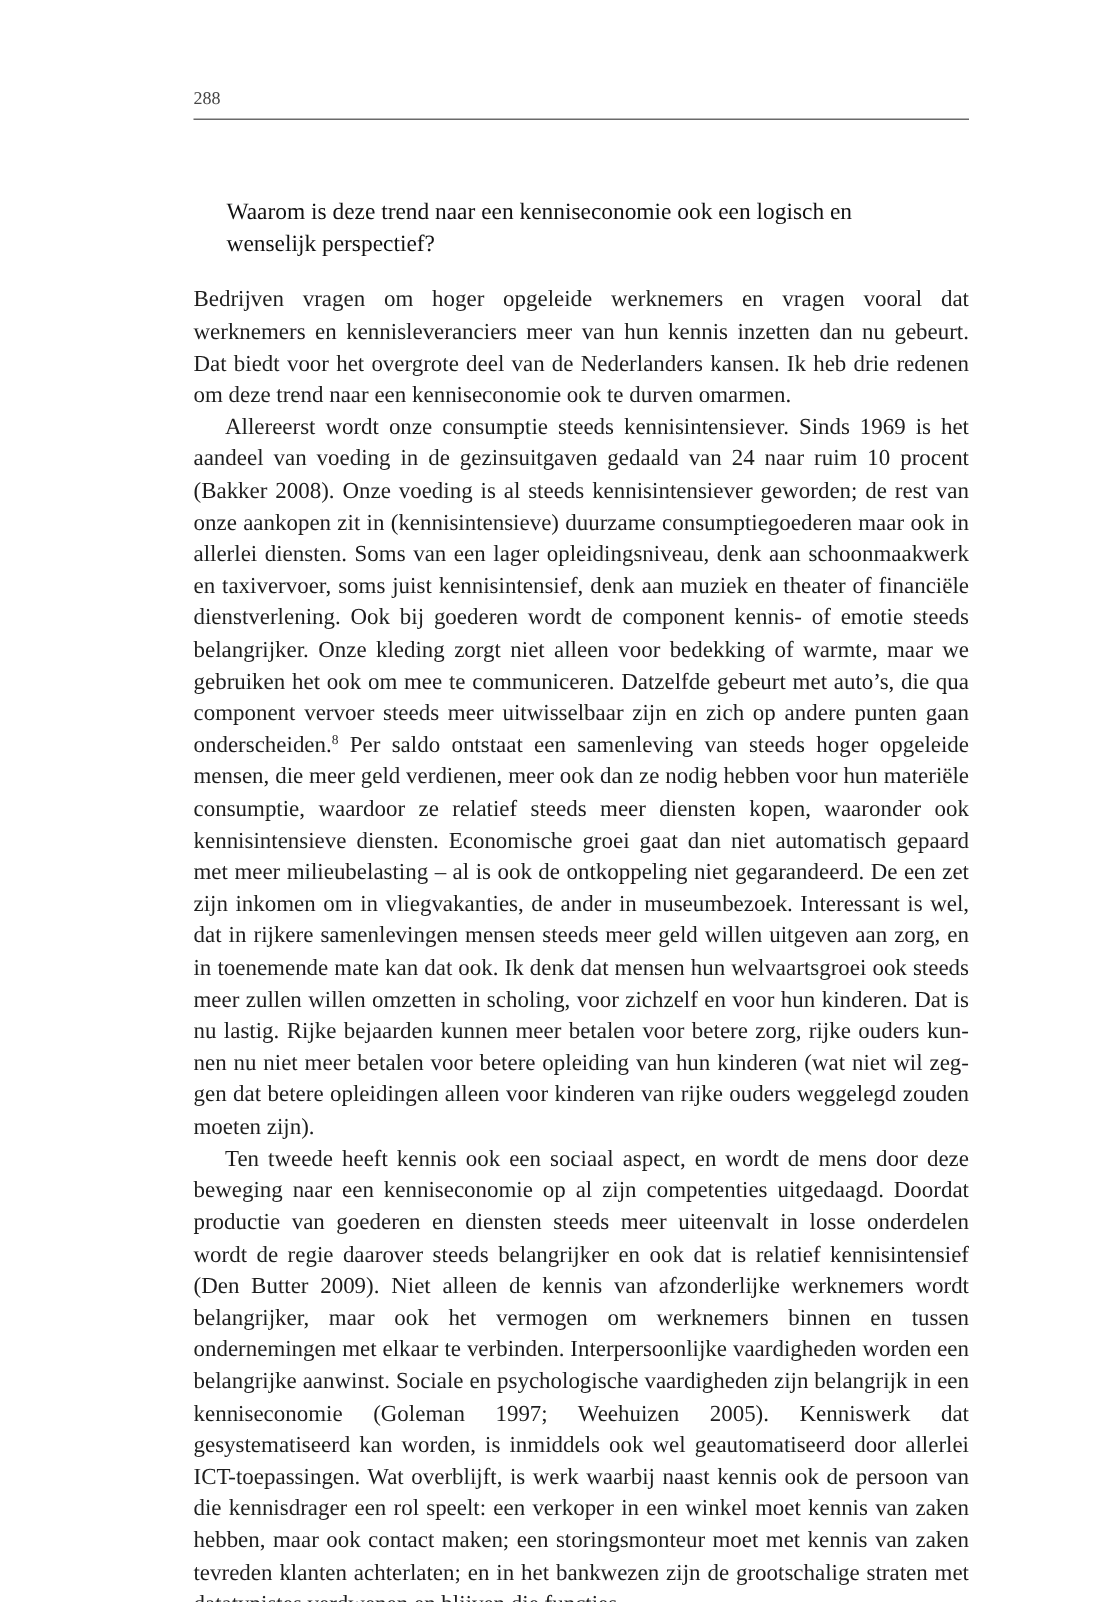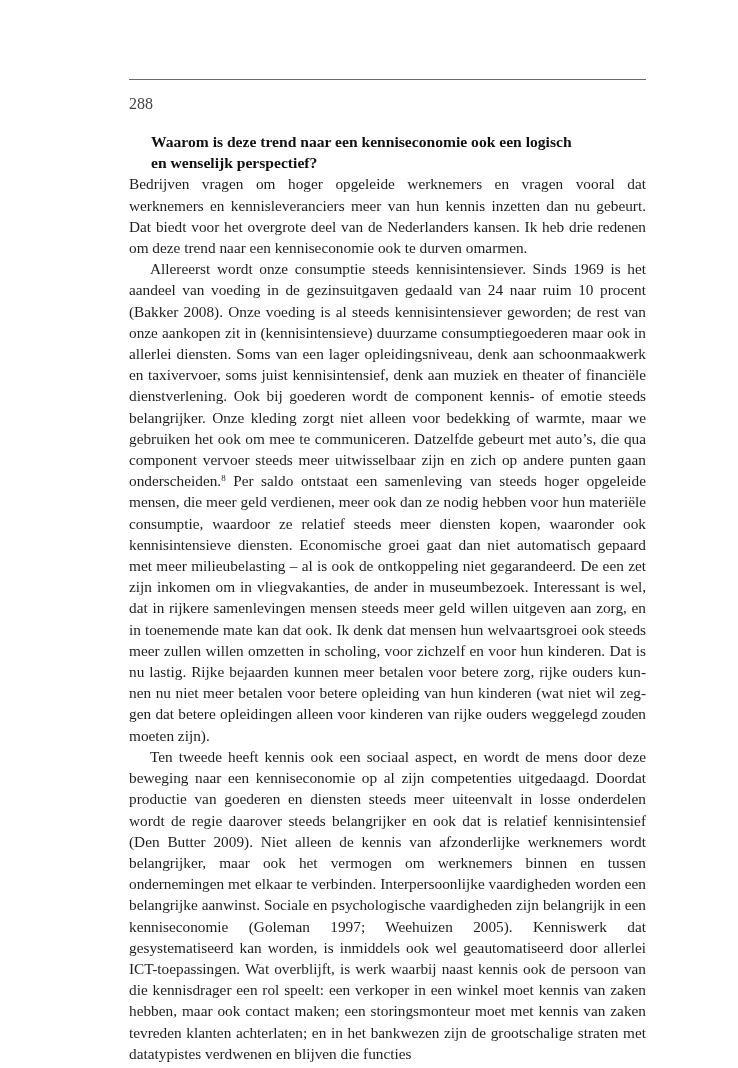--- a/index.html
+++ b/index.html
@@ -4,37 +4,37 @@
 <style>
   html, body { margin: 0; padding: 0; background: #ffffff; }
   body { width: 738px; height: 1068px; position: relative; overflow: hidden; }
   .page {
     position: absolute; left: 129px; top: 0; width: 517px;
     font-family: "Liberation Serif", "DejaVu Serif", serif;
     color: #1e1e1e;
   }
   .page-number {
     position: absolute; top: 58px; left: 0;
-    font-size: 16px; color: #444; margin-top: 37px;
+    font-size: 12px; color: #444;
   }
   .header-rule {
     position: absolute; top: 79px; left: 0; width: 517px; height: 0;
     border-top: 1px solid #6a6a6a;
   }
   .body {
     position: absolute; top: 110px; left: 0; width: 517px;
     font-size: 15.3px; line-height: 21.2px;
     text-align: justify; hyphens: manual;
   }
   .body p { margin: 0; }
   .body p.indent { text-indent: 21px; }
   .heading {
-    margin: 21px 0 0 0;
+    margin: 21px 0 16px 0;
     padding-left: 22px; padding-right: 60px;
-    font-weight: bold; font-size: 15.6px; line-height: 21.2px;
+    font-weight: normal; font-size: 15.6px; line-height: 21.2px;
     text-align: left; color: #111;
   }
   sup { font-size: 9px; line-height: 0; vertical-align: 5px; }
 </style>
 </head>
 <body>
 
 <div class="page">
   <div class="page-number">288</div>
   <div class="header-rule"></div>

